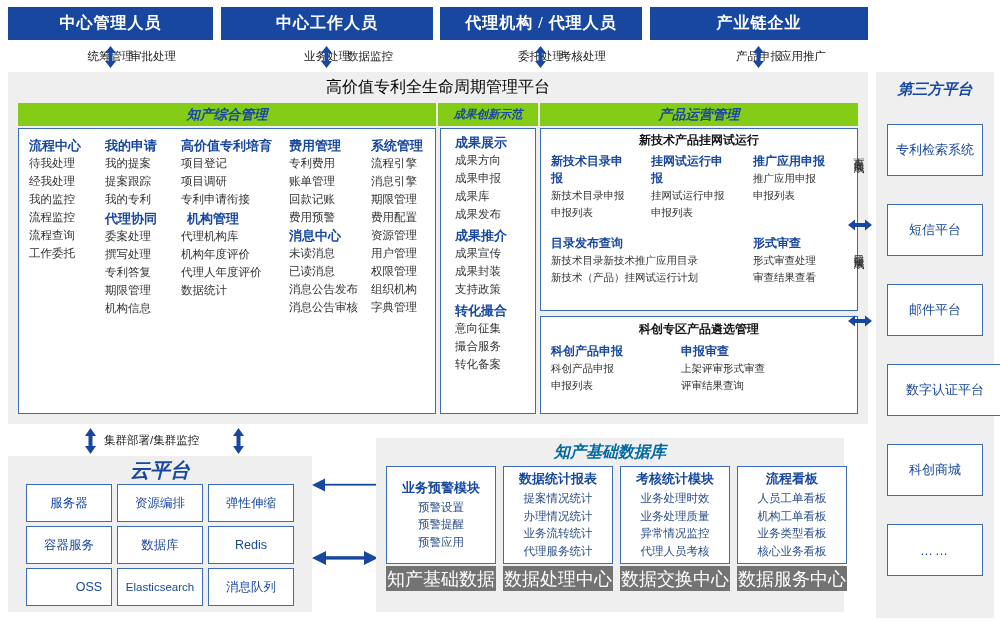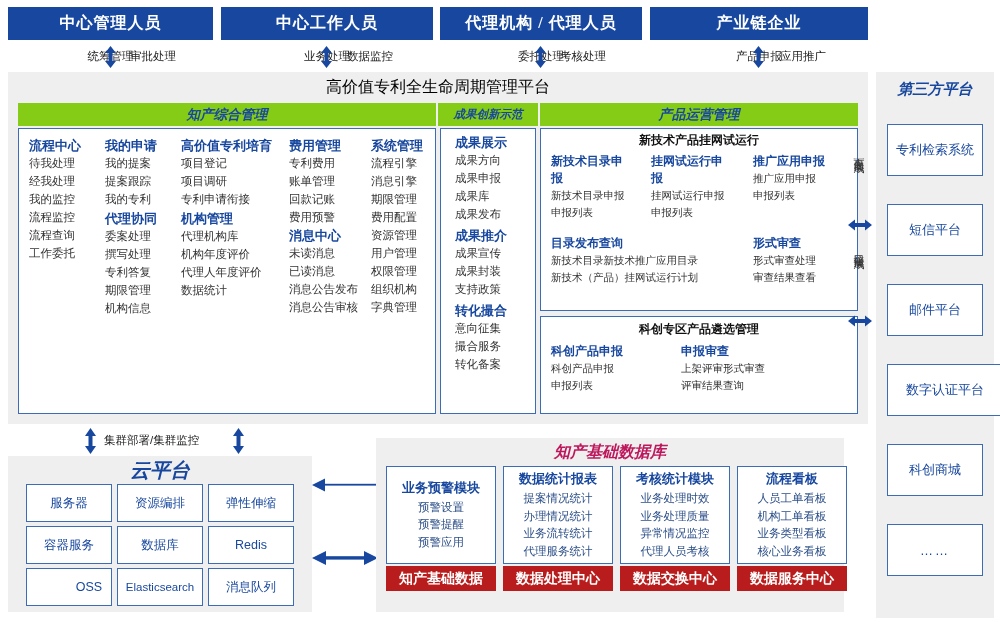--- a/index.html
+++ b/index.html
@@ -48,26 +48,26 @@
   }
 
   
   .cloud-title { font-size:20px; font-weight:bold; font-style:italic; color:#17479E; }
   .cloud-box {
     border:1.3px solid #3b6cb5; background:#fff; color:#17479E;
     font-size:12.5px; height:38px;
   }
 
   
-  .db-title { font-size:16px; font-weight:bold; font-style:italic; color:#be185d; }
+  .db-title { font-size:16px; font-weight:bold; font-style:italic; color:#0369a1; }
   .db-card { background:#fff; border:1.4px solid #3b6cb5; }
   .db-head { color:#17479E; font-weight:bold; font-size:13px; }
   .db-leaf { color:#2c4f88; font-size:11.5px; line-height:17.5px; }
   .db-foot {
-    background:#b91c1c; color:#fff; font-weight:bold; font-size:14px; height:25px;
+    background:#737373; color:#fff; font-weight:normal; font-size:18px; height:25px;
   }
   svg { display:block; overflow:visible; }
 </style>
 </head>
 <body>
 
 <div id="root">
 
   <div class="abs" style="left:0;top:0;width:880px;height:70px;font-family:Liberation Serif, serif;">
 
@@ -155,21 +155,21 @@
         <div class="leaf">专利答复</div>
         <div class="leaf">期限管理</div>
         <div class="leaf">机构信息</div>
       </div>
 
       <div class="abs" style="left:162px;top:8px;width:100px;">
         <div class="col-head">高价值专利培育</div>
         <div class="leaf">项目登记</div>
         <div class="leaf">项目调研</div>
         <div class="leaf">专利申请衔接</div>
-        <div class="col-head" style="margin-top:2px;">机构管理</div>
+        <div class="col-head" style="margin-top:2px;margin-left:6px;">机构管理</div>
         <div class="leaf">代理机构库</div>
         <div class="leaf">机构年度评价</div>
         <div class="leaf">代理人年度评价</div>
         <div class="leaf">数据统计</div>
       </div>
 
       <div class="abs" style="left:270px;top:8px;width:80px;">
         <div class="col-head">费用管理</div>
         <div class="leaf">专利费用</div>
         <div class="leaf">账单管理</div>

